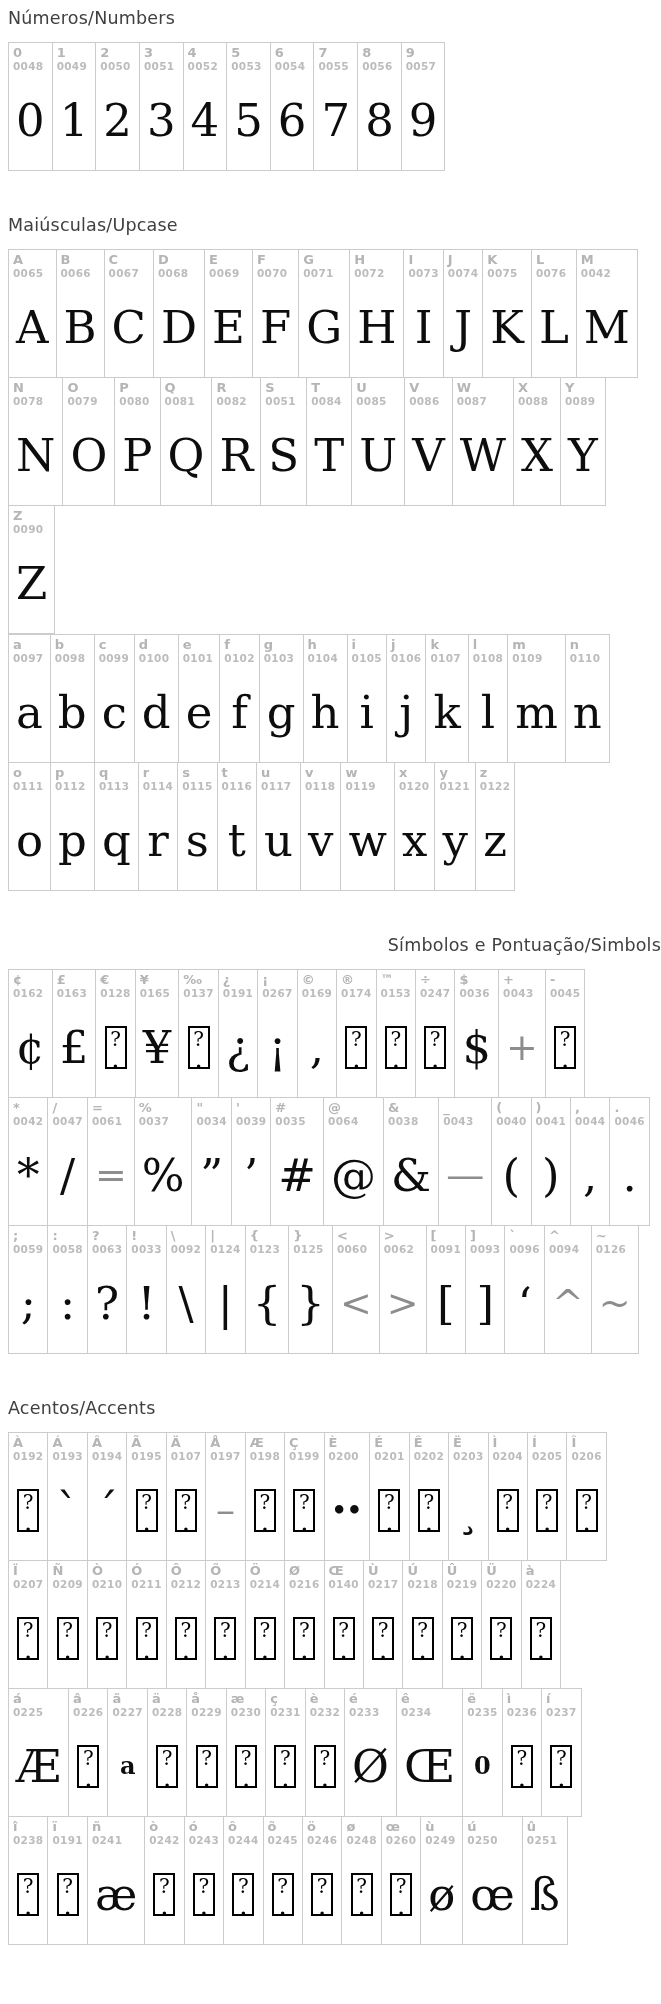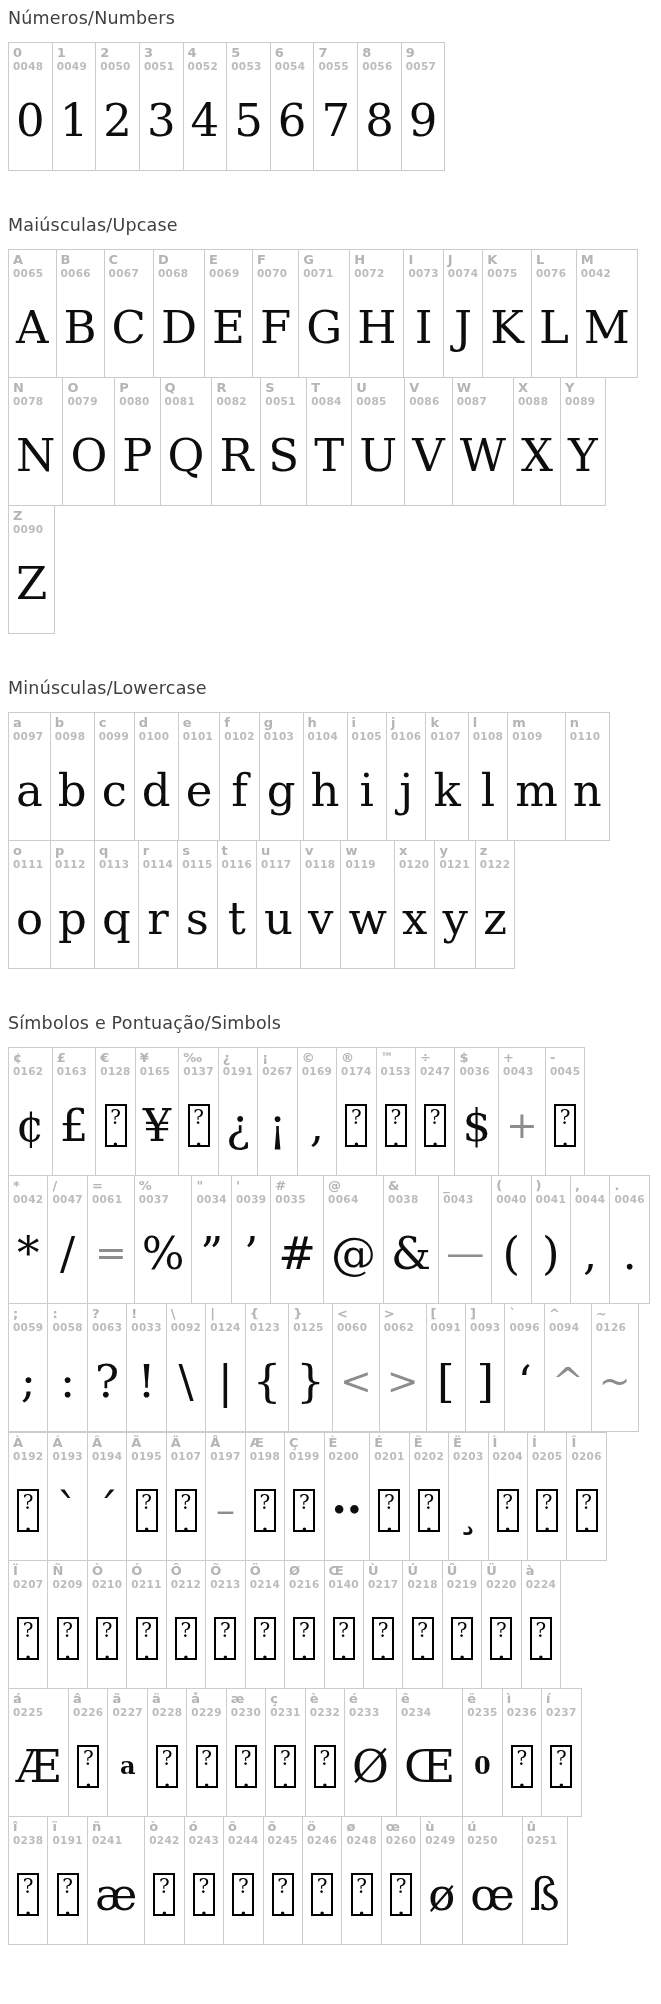--- a/index.html
+++ b/index.html
@@ -349,21 +349,20 @@
           <div class="char-cell">
             <div class="cell-head">
               <span class="cell-char">Z</span>
               <span class="cell-code">0090</span>
             </div>
             <div class="cell-glyph">Z</div>
           </div>
         </div>
       </section>
       <section class="char-section">
-        <h2 class="section-title" style="font-weight: 400;">Minúsculas/Lowercase</h2>
         <div class="char-row">
           <div class="char-cell">
             <div class="cell-head">
               <span class="cell-char">a</span>
               <span class="cell-code">0097</span>
             </div>
             <div class="cell-glyph">a</div>
           </div>
           <div class="char-cell">
             <div class="cell-head">
@@ -538,21 +537,21 @@
           <div class="char-cell">
             <div class="cell-head">
               <span class="cell-char">z</span>
               <span class="cell-code">0122</span>
             </div>
             <div class="cell-glyph">z</div>
           </div>
         </div>
       </section>
       <section class="char-section">
-        <h2 class="section-title" style="font-weight: 400;">Símbolos e Pontuação/Simbols</h2>
+        <h2 class="section-title" style="font-weight: 400; text-align: right;">Símbolos e Pontuação/Simbols</h2>
         <div class="char-row">
           <div class="char-cell">
             <div class="cell-head">
               <span class="cell-char">¢</span>
               <span class="cell-code">0162</span>
             </div>
             <div class="cell-glyph">¢</div>
           </div>
           <div class="char-cell">
             <div class="cell-head">
@@ -848,20 +847,21 @@
           <div class="char-cell">
             <div class="cell-head">
               <span class="cell-char">~</span>
               <span class="cell-code">0126</span>
             </div>
             <div class="cell-glyph gray">~</div>
           </div>
         </div>
       </section>
       <section class="char-section">
+        <h2 class="section-title" style="font-weight: 400;">Acentos/Accents</h2>
         <div class="char-row">
           <div class="char-cell">
             <div class="cell-head">
               <span class="cell-char">À</span>
               <span class="cell-code">0192</span>
             </div>
             <div class="cell-glyph"><span class="tofu"><span class="tofu-q">?</span><span class="tofu-dot">.</span></span></div>
           </div>
           <div class="char-cell">
             <div class="cell-head">

